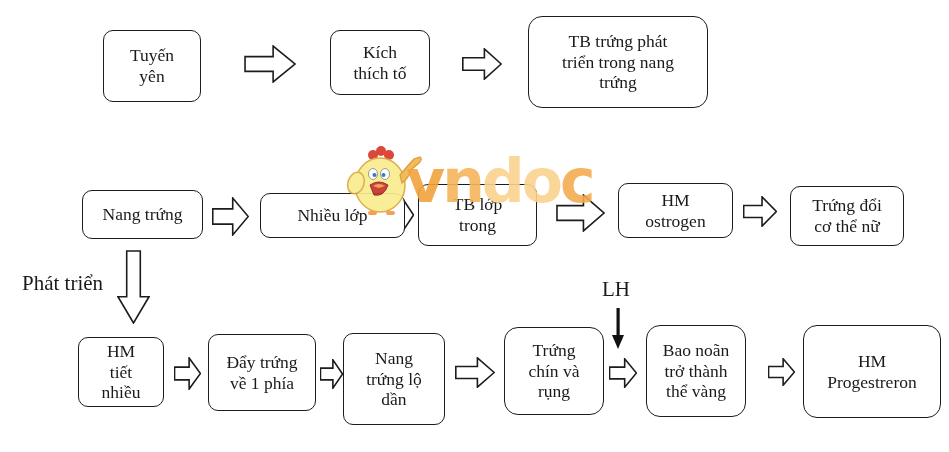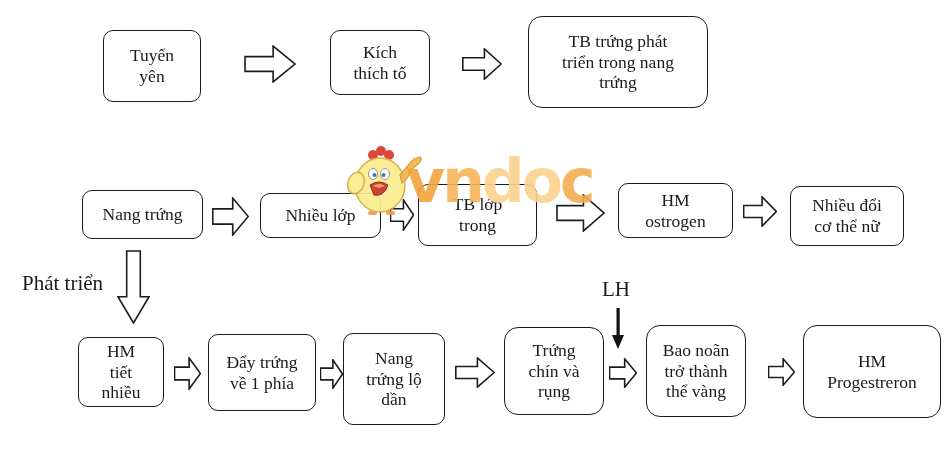--- a/index.html
+++ b/index.html
@@ -42,35 +42,35 @@
       <polygon points="1,11 28,11 28,1 49,18 28,35 28,25 1,25"></polygon>
     </svg>
   <div class="node" style="left:82px;top:190px;width:121px;height:49px">Nang trứng</div>
 
   <div class="node rad14" style="left:528px;top:16px;width:180px;height:92px">TB trứng phát
 triển trong nang
 trứng</div>
   <svg class="arr" style="left:212px;top:197px" width="37" height="39" viewBox="0 0 50 36" preserveAspectRatio="none">
       <polygon points="1,11 28,11 28,1 49,18 28,35 28,25 1,25"></polygon>
     </svg>
-  <div class="node" style="left:260px;top:193px;width:121px;height:45px">Nhiều lớp</div>
+  <div class="node" style="left:260px;top:193px;width:145px;height:45px">Nhiều lớp</div>
   <svg class="arr" style="left:390px;top:199px" width="24" height="32" viewBox="0 0 50 36" preserveAspectRatio="none">
       <polygon points="1,11 28,11 28,1 49,18 28,35 28,25 1,25"></polygon>
     </svg>
   <div class="node" style="left:418px;top:184px;width:119px;height:62px">TB lớp
 trong</div>
   <svg class="arr" style="left:556px;top:194px" width="49" height="38" viewBox="0 0 50 36" preserveAspectRatio="none">
       <polygon points="1,11 28,11 28,1 49,18 28,35 28,25 1,25"></polygon>
     </svg>
   <div class="node" style="left:618px;top:183px;width:115px;height:55px">HM
 ostrogen</div>
   <svg class="arr" style="left:743px;top:196px" width="34" height="31" viewBox="0 0 50 36" preserveAspectRatio="none">
       <polygon points="1,11 28,11 28,1 49,18 28,35 28,25 1,25"></polygon>
     </svg>
-  <div class="node" style="left:790px;top:186px;width:114px;height:60px">Nhiều đổi
+  <div class="node" style="left:790px;top:186px;width:114px;height:60px">Trứng đổi
 cơ thể nữ</div>
 
   <svg class="arr" style="left:117px;top:250px" width="33" height="74" viewBox="0 0 34 76" preserveAspectRatio="none">
       <polygon points="10,1 24,1 24,48 33,48 17,75 1,48 10,48"></polygon>
     </svg>
   <div class="flowlabel" style="left:22px;top:272px">Phát triển</div>
 
   <div class="node" style="left:78px;top:337px;width:86px;height:70px">HM
 tiết
 nhiều</div>

